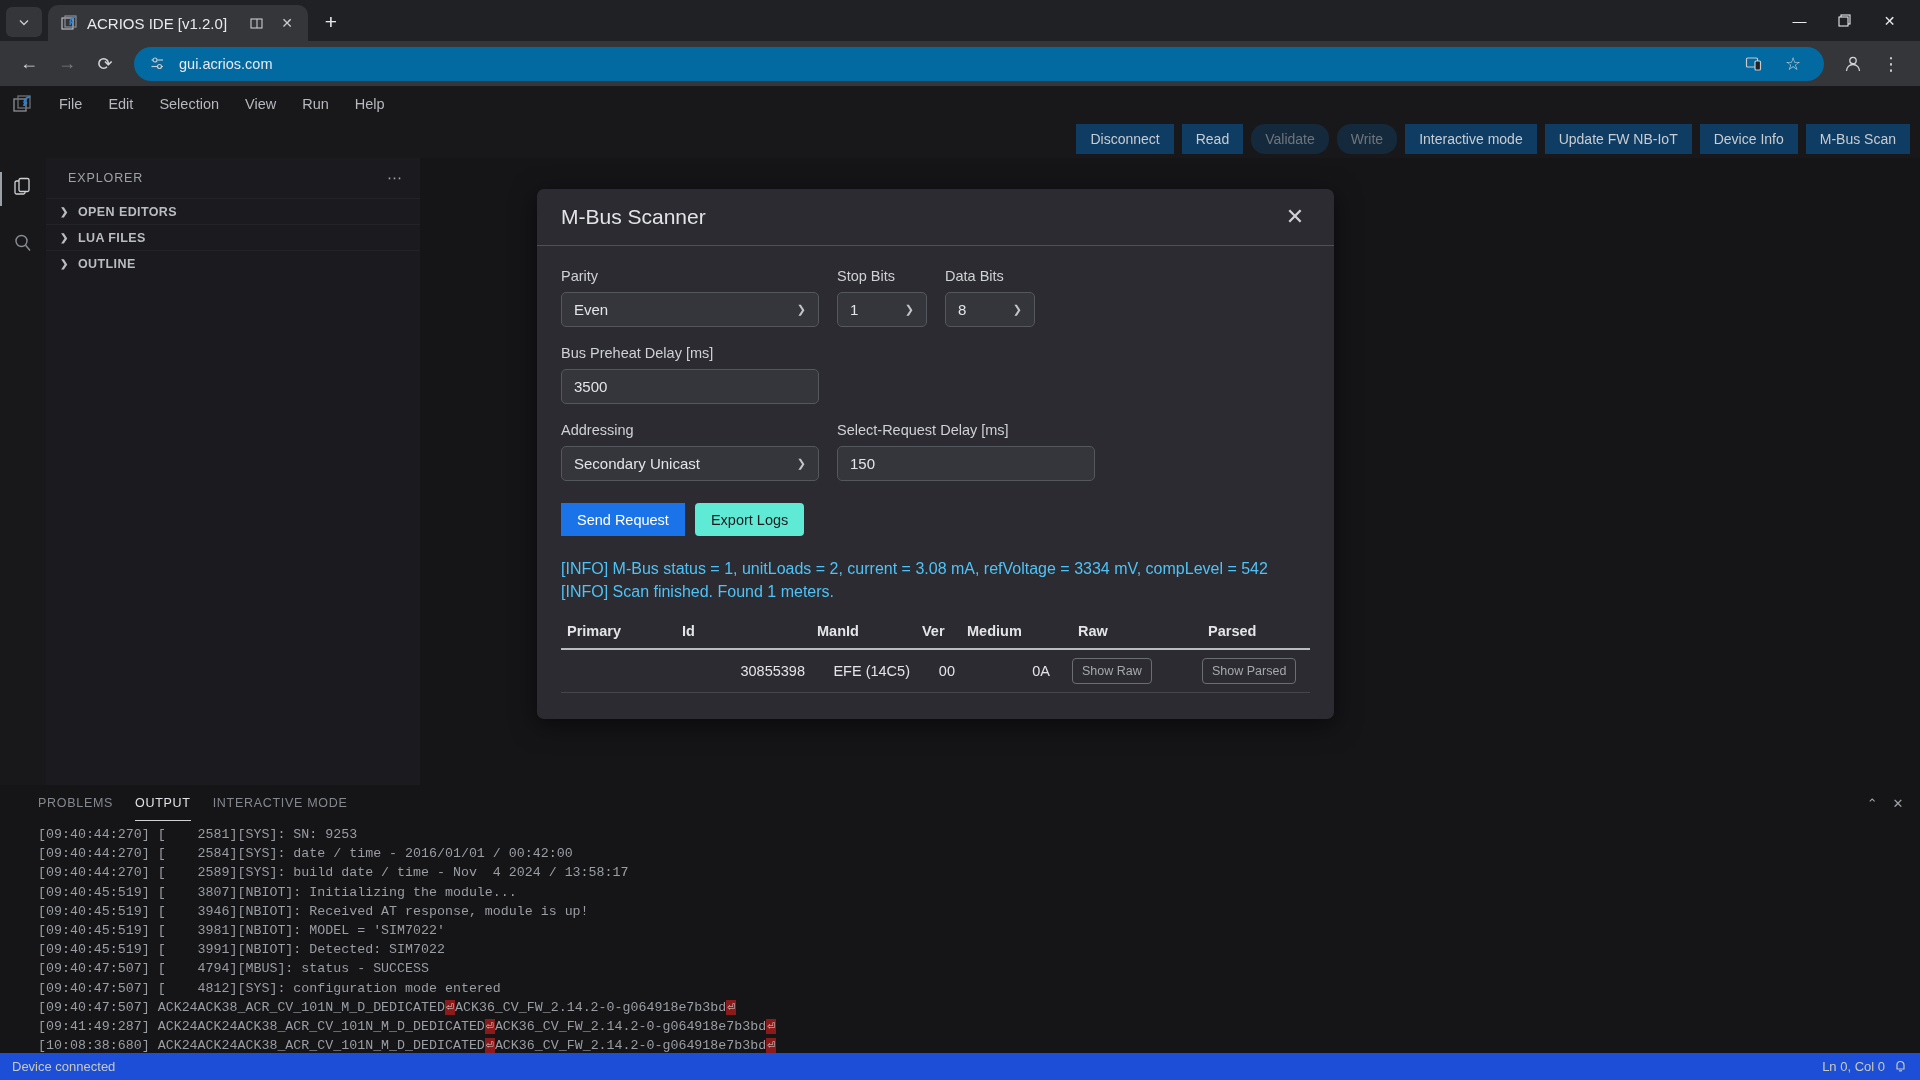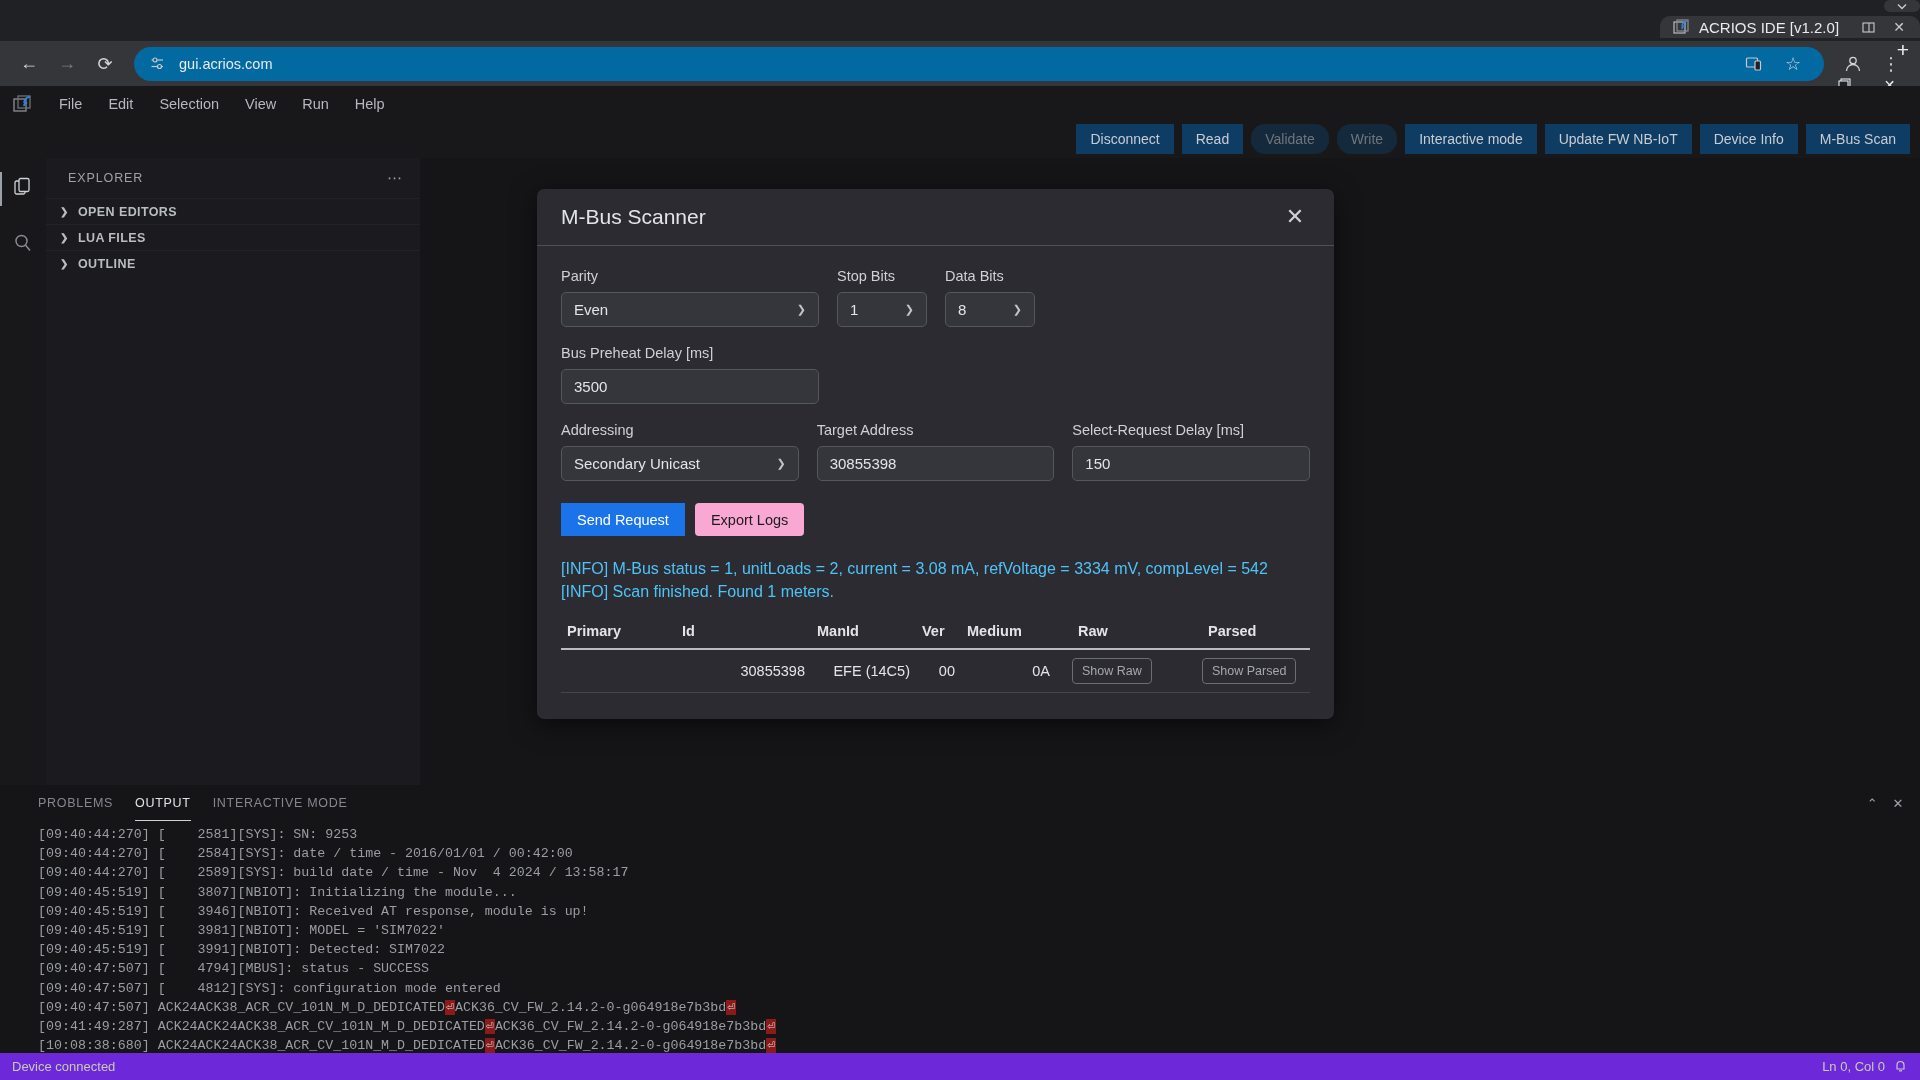--- a/index.html
+++ b/index.html
@@ -6,21 +6,21 @@
   html, body {
     width: 1920px; height: 1080px;
     background: #202124;
     font-family: "Liberation Sans", sans-serif;
     overflow: hidden;
   }
 
   
   .browser-top {
     height: 41px; background: #202124;
-    display: flex; align-items: flex-end; padding-left: 6px; flex-direction: column;
+    display: flex; align-items: flex-end; padding-left: 6px;
   }
   .tab-list-btn {
     width: 36px; height: 30px; margin-bottom: 4px;
     display: flex; align-items: center; justify-content: center;
     border-radius: 6px; background: #35363a; color: #c8cace; font-size: 11px;
   }
   .tab {
     height: 36px; min-width: 260px; background: #35363a;
     border-radius: 10px 10px 0 0; display: flex; align-items: center;
     gap: 9px; padding: 0 10px 0 12px; margin-left: 6px; color: #e8eaed;
@@ -112,21 +112,21 @@
     border-radius: 5px; color: #e3e4e7; font-size: 15px;
     display: flex; align-items: center; padding: 0 12px;
     font-family: inherit; width: 100%;
   }
   .ctl.select { justify-content: space-between; }
   .sel-chev { font-size: 11px; color: #c2c4c8; margin-left: 10px; }
 
   .btn-row { display: flex; gap: 10px; margin-top: 22px; }
   .btn-primary { height: 33px; padding: 0 16px; background: #1a73e8; color: #fff;
     border: none; border-radius: 0; font-size: 14.5px; font-family: inherit; }
-  .btn-grey { height: 33px; padding: 0 16px; background: #f9a8d4; color: #1c1c1f;
+  .btn-grey { height: 33px; padding: 0 16px; background: #5eead4; color: #1c1c1f;
     border: none; border-radius: 4px; font-size: 14.5px; font-family: inherit; }
 
   .log-lines { margin-top: 22px; color: #4fc3f7; font-size: 16px; line-height: 1.42; }
 
   .res-table { width: 100%; margin-top: 14px; border-collapse: collapse;
     font-size: 14.5px; color: #e3e4e7; }
   .res-table th { text-align: left; padding: 6px 6px 9px; font-weight: bold;
     border-bottom: 2px solid #b9bcc1; font-size: 14.5px; }
   .res-table td { padding: 8px 6px; border-bottom: 1px solid #45464c; }
   .num { text-align: right; }
@@ -338,24 +338,20 @@
             </div>
           </div>
 
           <div class="row" style="margin-bottom:0">
             <div style="width:258px">
               <div class="field-label">Addressing</div>
               <div class="ctl select">
                 <span>Secondary Unicast</span>
                 <span class="sel-chev">❯</span>
               </div>
-            </div>
-            <div style="width:258px">
-              <div class="field-label">Target Address</div>
-              <div class="ctl">30855398</div>
             </div>
             <div style="width:258px">
               <div class="field-label">Select-Request Delay [ms]</div>
               <div class="ctl">150</div>
             </div>
           </div>
 
           <div class="btn-row">
             <button class="btn-primary">Send Request</button>
             <button class="btn-grey">Export Logs</button>
@@ -406,21 +402,21 @@
       <div class="panel-tab active">OUTPUT</div>
       <div class="panel-tab">INTERACTIVE MODE</div>
       <div class="panel-actions">
         <span>⌃</span>
         <span>✕</span>
       </div>
     </div>
     <div class="console"><div>[09:40:44:270] [    2581][SYS]: SN: 9253</div><div>[09:40:44:270] [    2584][SYS]: date / time - 2016/01/01 / 00:42:00</div><div>[09:40:44:270] [    2589][SYS]: build date / time - Nov  4 2024 / 13:58:17</div><div>[09:40:45:519] [    3807][NBIOT]: Initializing the module...</div><div>[09:40:45:519] [    3946][NBIOT]: Received AT response, module is up!</div><div>[09:40:45:519] [    3981][NBIOT]: MODEL = 'SIM7022'</div><div>[09:40:45:519] [    3991][NBIOT]: Detected: SIM7022</div><div>[09:40:47:507] [    4794][MBUS]: status - SUCCESS</div><div>[09:40:47:507] [    4812][SYS]: configuration mode entered</div><div>[09:40:47:507] ACK24ACK38_ACR_CV_101N_M_D_DEDICATED<span class="crlf">⏎</span>ACK36_CV_FW_2.14.2-0-g064918e7b3bd<span class="crlf">⏎</span></div><div>[09:41:49:287] ACK24ACK24ACK38_ACR_CV_101N_M_D_DEDICATED<span class="crlf">⏎</span>ACK36_CV_FW_2.14.2-0-g064918e7b3bd<span class="crlf">⏎</span></div><div>[10:08:38:680] ACK24ACK24ACK38_ACR_CV_101N_M_D_DEDICATED<span class="crlf">⏎</span>ACK36_CV_FW_2.14.2-0-g064918e7b3bd<span class="crlf">⏎</span></div></div>
   </div>
 
-  <div class="statusbar" style="background: #6d28d9;">
+  <div class="statusbar" style="background: #1d4ed8;">
     <span>Device connected</span>
     <span class="status-right">
       <span>Ln 0, Col 0</span>
       <span>
         <svg width="15" height="15" viewBox="0 0 15 15">
           <path d="M4 11 h7 v-4 a3.5 3.5 0 0 0 -7 0 z" fill="none" stroke="#c9cbb9" stroke-width="1.2"></path>
           <path d="M6.3 12.2 a1.3 1.3 0 0 0 2.4 0" fill="none" stroke="#c9cbb9" stroke-width="1.2"></path>
         </svg>
       </span>
     </span>

